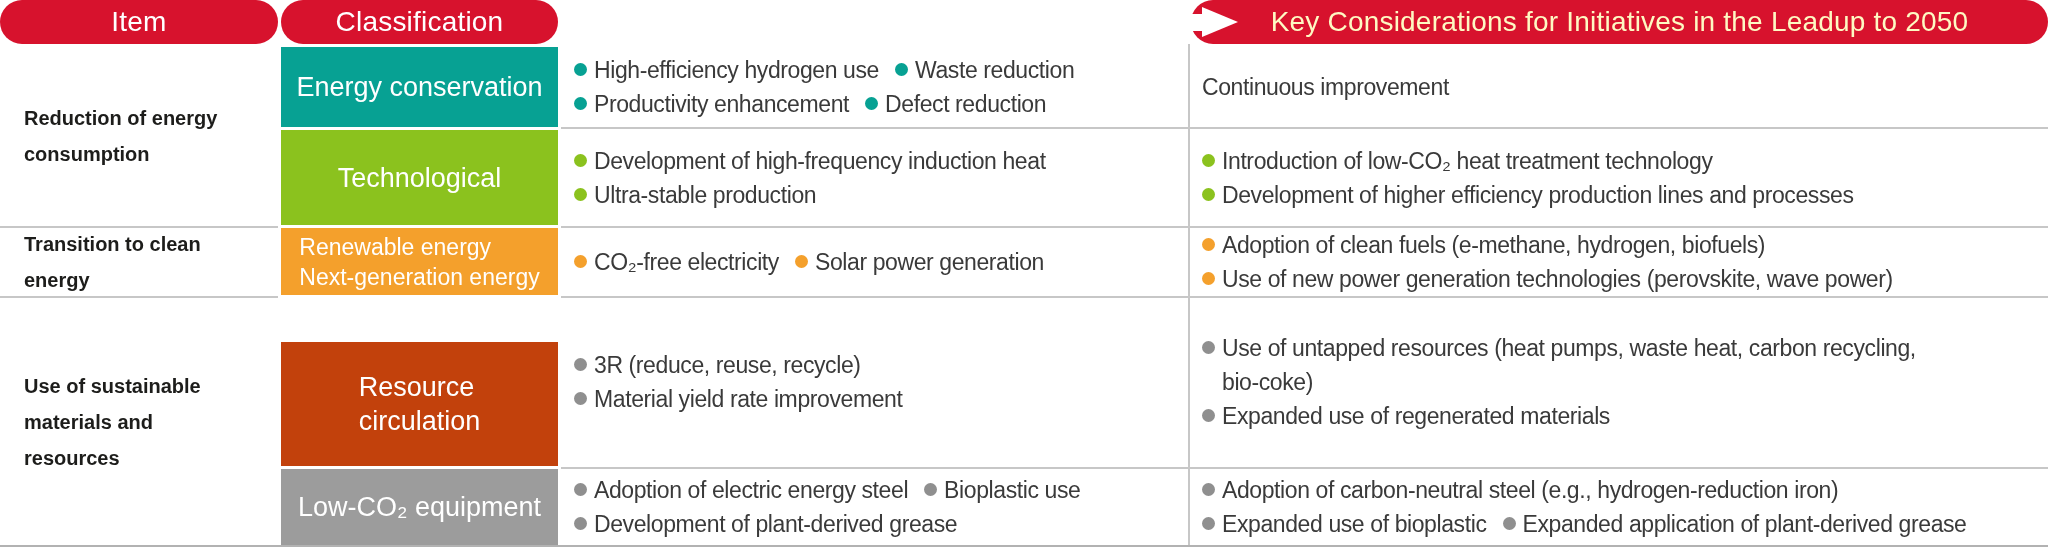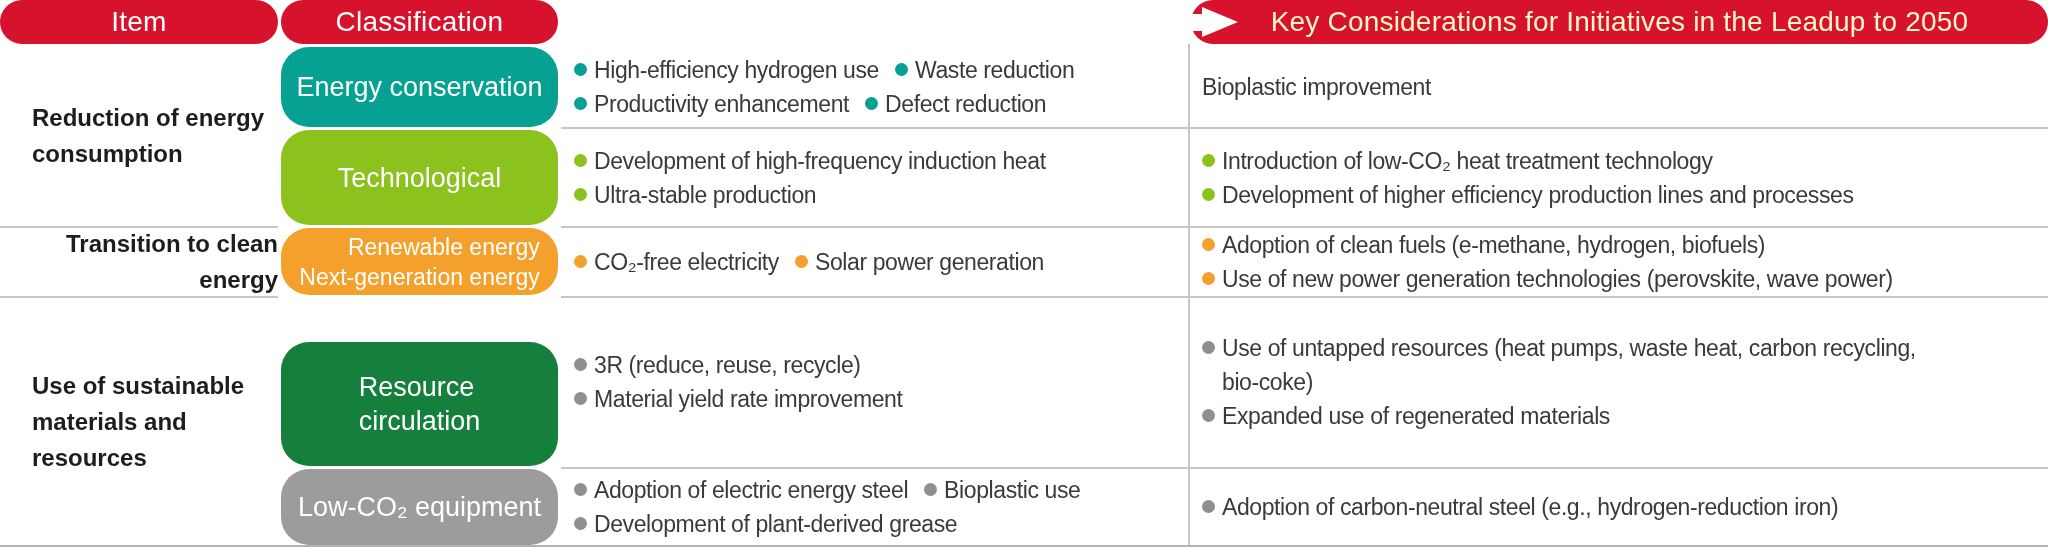--- a/index.html
+++ b/index.html
@@ -22,32 +22,32 @@
   .hcell{
     background:#d7122d;color:#fff;
     display:flex;align-items:center;justify-content:center;
     font-size:28px;letter-spacing:.2px;border-radius:22px;
   }
   .c1{grid-area:1/1;} .c2{grid-area:1/2;} .c3{grid-area:1/3;} .c4{grid-area:1/4;}
   
   .item{
     grid-column:1;
     display:flex;flex-direction:column;justify-content:center;
-    padding-left:32px;
-    font-size:24px;font-weight:bold;line-height:36px;color:#1d1d1b;
-  }
-  .g1{grid-row:2/4;} .g2{grid-row:4/5;align-items:flex-end;} .g3{grid-row:5/7;}
+    padding-left:24px;
+    font-size:20px;font-weight:bold;line-height:36px;color:#1d1d1b;
+  }
+  .g1{grid-row:2/4;} .g2{grid-row:4/5;} .g3{grid-row:5/7;}
   
   .cls{
     grid-column:2;
     display:flex;align-items:center;justify-content:center;
-    color:#fff;font-size:27px;line-height:34px;text-align:left;border-radius:28px;
+    color:#fff;font-size:27px;line-height:34px;text-align:left;
   }
   .cls.small{font-size:23px;line-height:30px;}
-  .cr1{grid-row:2;} .cr2{grid-row:3;} .cr3{grid-row:4;text-align:right;} .cr4{grid-row:5;} .cr5{grid-row:6;}
+  .cr1{grid-row:2;} .cr2{grid-row:3;} .cr3{grid-row:4;} .cr4{grid-row:5;} .cr5{grid-row:6;}
   
   .body{
     display:flex;flex-direction:column;justify-content:center;
     font-size:23px;line-height:34px;color:#3a3a3a;letter-spacing:-0.4px;
   }
   .past{grid-column:3;padding-left:13px;}
   .key{grid-column:4;padding-left:11px;}
   .br1{grid-row:2;} .br2{grid-row:3;} .br3{grid-row:4;} .br4{grid-row:5;} .br5{grid-row:6;}
   .line{display:flex;gap:16px;}
   .seg{display:flex;white-space:nowrap;}
@@ -110,21 +110,21 @@
         <div>
           <div>Technological</div>
         </div>
       </div>
     <div class="cls cr3 small" style="background: rgb(244, 160, 44);">
         <div>
           <div>Renewable energy</div>
           <div>Next-generation energy</div>
         </div>
       </div>
-    <div class="cls cr4" style="background: #15803d; margin-top: 44px;">
+    <div class="cls cr4" style="background: #c2410c; margin-top: 44px;">
         <div>
           <div>Resource</div>
           <div>circulation</div>
         </div>
       </div>
     <div class="cls cr5" style="background: rgb(156, 156, 156);">
         <div>
           <div>Low-CO₂ equipment</div>
         </div>
       </div>
@@ -206,21 +206,21 @@
           <div class="seg">
             <span class="dot" style="background: rgb(143, 143, 143);"></span>
             <span>Development of plant-derived grease</span>
           </div>
         </div>
       </div>
 
     <div class="body key br1">
         <div class="line">
           <div class="seg plain">
-            <span>Bioplastic improvement</span>
+            <span>Continuous improvement</span>
           </div>
         </div>
       </div>
     <div class="body key br2">
         <div class="line">
           <div class="seg">
             <span class="dot" style="background: rgb(139, 194, 30);"></span>
             <span>Introduction of low-CO₂ heat treatment technology</span>
           </div>
         </div>
@@ -262,20 +262,30 @@
             <span class="dot" style="background: rgb(143, 143, 143);"></span>
             <span>Expanded use of regenerated materials</span>
           </div>
         </div>
       </div>
     <div class="body key br5">
         <div class="line">
           <div class="seg">
             <span class="dot" style="background: rgb(143, 143, 143);"></span>
             <span>Adoption of carbon-neutral steel (e.g., hydrogen-reduction iron)</span>
+          </div>
+        </div>
+        <div class="line">
+          <div class="seg">
+            <span class="dot" style="background: rgb(143, 143, 143);"></span>
+            <span>Expanded use of bioplastic</span>
+          </div>
+          <div class="seg">
+            <span class="dot" style="background: rgb(143, 143, 143);"></span>
+            <span>Expanded application of plant-derived grease</span>
           </div>
         </div>
       </div>
   </div>
 
   <div class="arrow">
     <div class="tail"></div>
     <div class="head"></div>
   </div>
 

